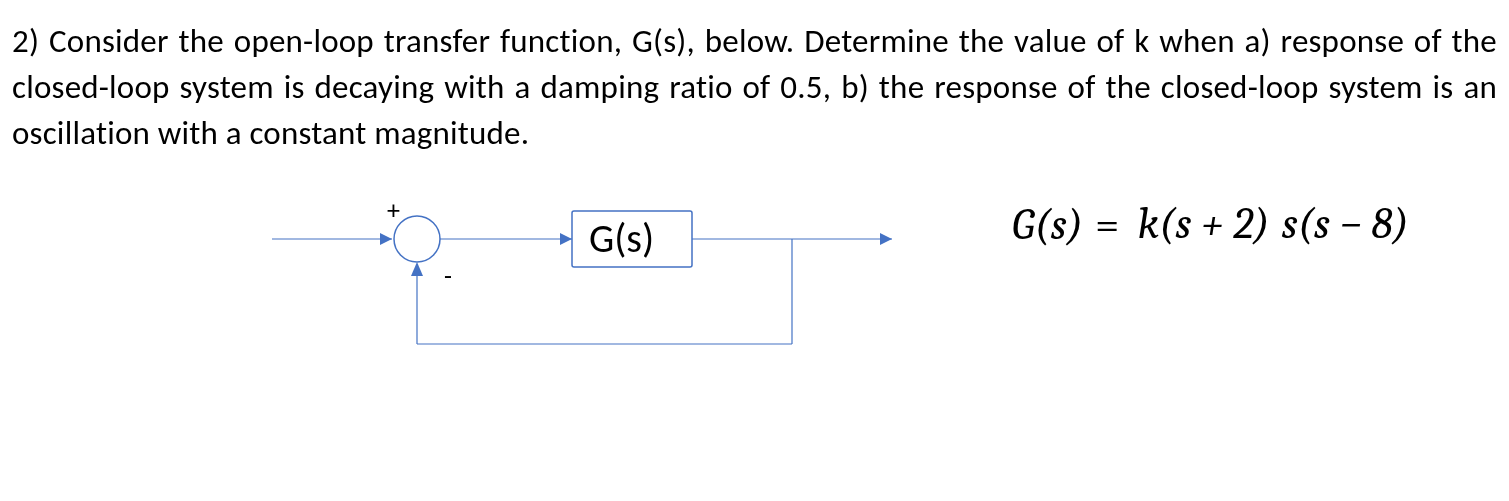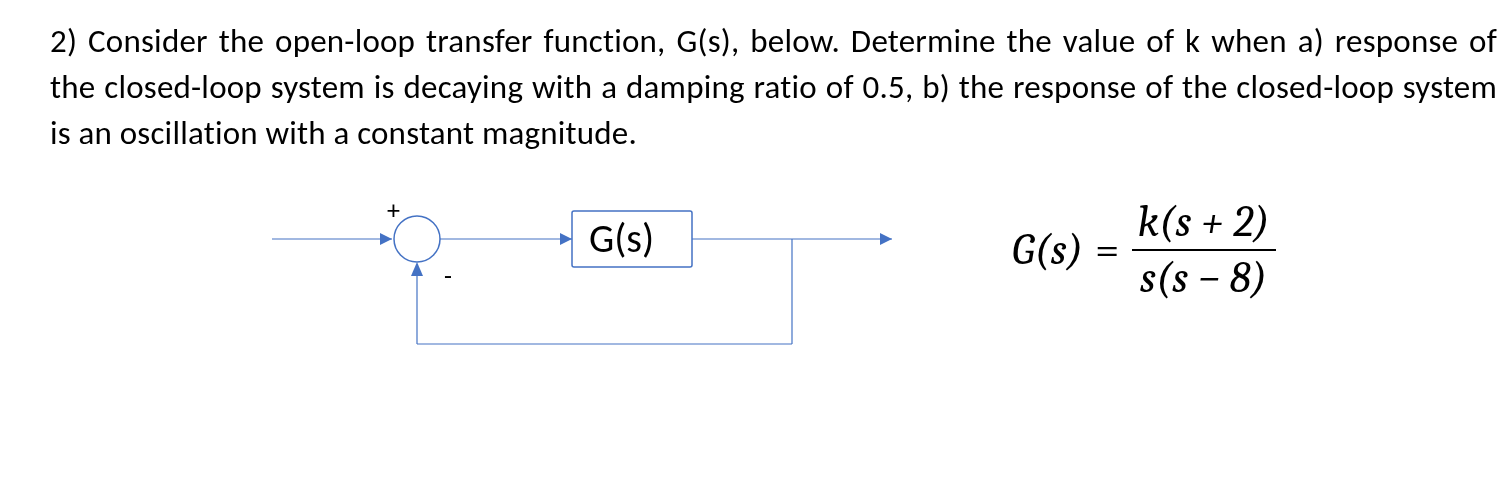--- a/index.html
+++ b/index.html
@@ -15,21 +15,20 @@
     position: relative;
     box-sizing: border-box;
     padding: 18px 12px 0 12px;
   }
   .prompt {
     font-size: 33px;
     line-height: 1.4;
     text-align: justify;
     text-justify: inter-word;
     letter-spacing: 0.2px;
-    margin-left: 38px;
   }
   .content-row {
     position: relative;
     margin-top: 32px;
     height: 300px;
   }
   
   .diagram {
     position: absolute;
     left: 260px;
@@ -79,21 +78,20 @@
     white-space: nowrap;
     display: flex;
     align-items: center;
     gap: 12px;
   }
   .equation .upright {
     font-style: normal;
   }
   .frac {
     display: inline-flex;
-    flex-direction: column;
     align-items: center;
     vertical-align: middle;
     line-height: 1.05;
   }
   .frac .num, .frac .den {
     padding: 0 6px;
   }
   .frac .bar {
     width: 100%;
     border-top: 2.5px solid #000;

